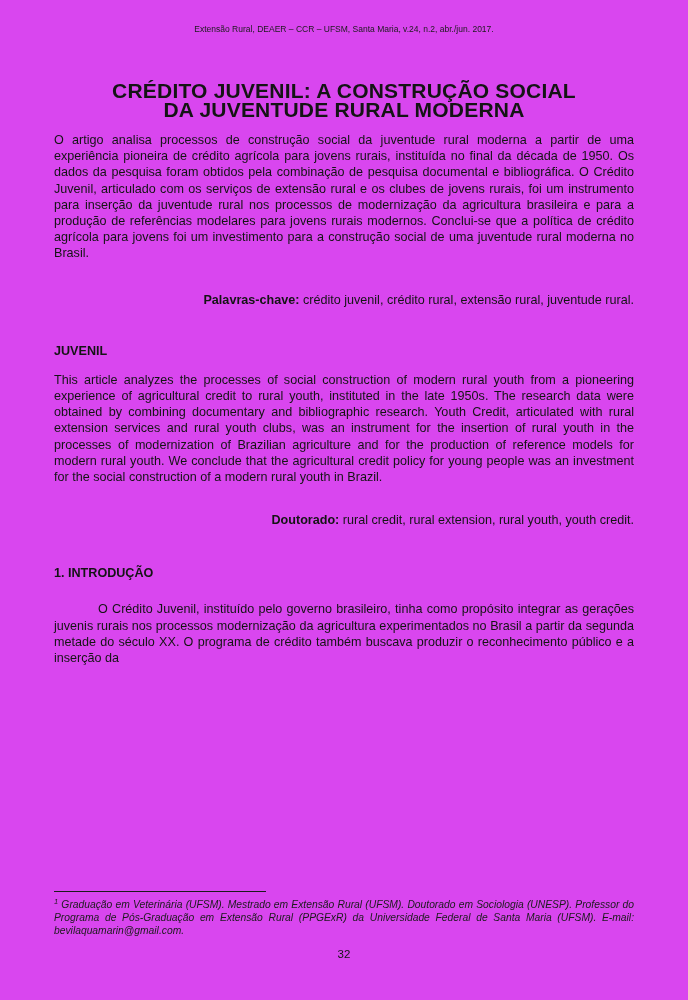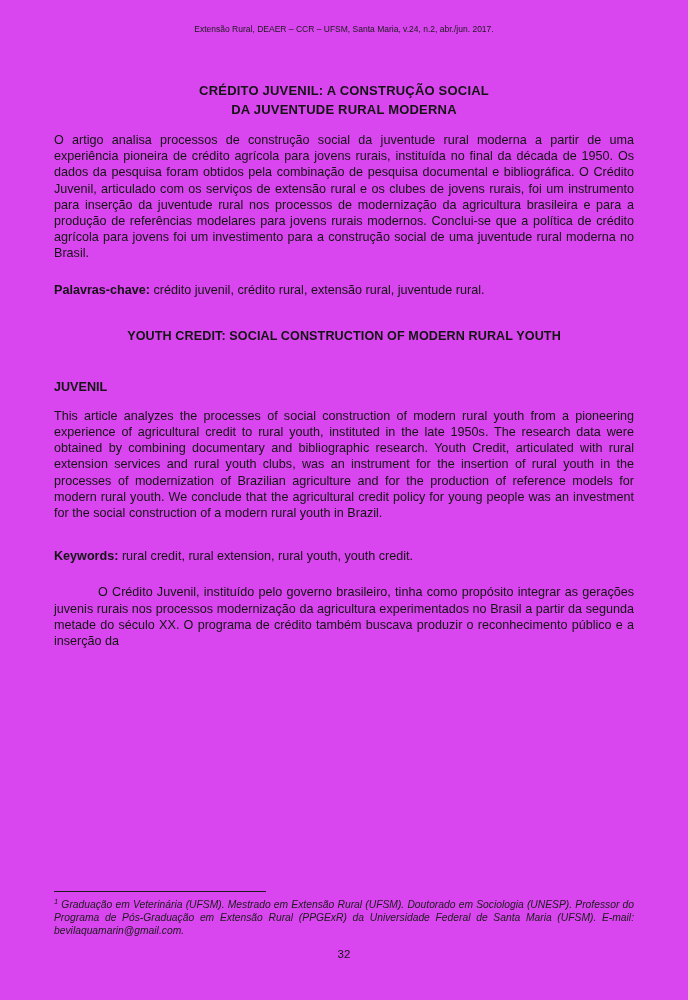--- a/index.html
+++ b/index.html
@@ -17,21 +17,21 @@
   }
   .journal-header {
     text-align: center;
     font-size: 8.5px;
     line-height: 11px;
     color: #1b1b1b;
   }
   .article-title {
     margin: 46px 0 0 0;
     text-align: center;
-    font-size: 13px;
+    font-size: 21px;
     font-weight: bold;
     line-height: 19px;
     letter-spacing: 0.2px;
   }
   .author-line {
     margin-top: 44px;
     text-align: right;
     font-size: 12.6px;
     line-height: 16px;
   }
@@ -44,23 +44,24 @@
   .h-resumo   { margin-top: 57px; }
   .h-abstract { margin-top: 35px; }
   .h-intro    { margin-top: 37px; }
   .body-par {
     margin: 13px 0 0 0;
     font-size: 12.6px;
     line-height: 16.2px;
     text-align: justify;
   }
   .keywords-par {
-    margin: 20px 0 0 0;
+    margin: 30px 0 0 0;
     font-size: 12.6px;
     line-height: 16.2px;
+    text-align: right;
   }
   .keywords-par .kw-label { font-weight: bold; }
   .kw-abstract { margin-top: 27px; }
   .english-title {
     margin-top: 30px;
     text-align: center;
     font-size: 12.6px;
     font-weight: bold;
     line-height: 16px;
     letter-spacing: 0.1px;
@@ -108,30 +109,30 @@
   </h1>
 
 
 
   <p class="body-par">O artigo analisa processos de construção social da juventude rural moderna a partir de uma experiência pioneira de crédito agrícola para jovens rurais, instituída no final da década de 1950. Os dados da pesquisa foram obtidos pela combinação de pesquisa documental e bibliográfica. O Crédito Juvenil, articulado com os serviços de extensão rural e os clubes de jovens rurais, foi um instrumento para inserção da juventude rural nos processos de modernização da agricultura brasileira e para a produção de referências modelares para jovens rurais modernos. Conclui-se que a política de crédito agrícola para jovens foi um investimento para a construção social de uma juventude rural moderna no Brasil.</p>
 
   <p class="keywords-par">
     <span class="kw-label">Palavras-chave:</span><span> crédito juvenil, crédito rural, extensão rural, juventude rural.</span>
   </p>
 
-  <div class="english-title">YOUTH CREDIT: SOCIAL CONSTRUCTION OF MODERN RURAL YOUTH</div>
 
   <div class="section-heading h-abstract">JUVENIL</div>
 
   <p class="body-par">This article analyzes the processes of social construction of modern rural youth from a pioneering experience of agricultural credit to rural youth, instituted in the late 1950s. The research data were obtained by combining documentary and bibliographic research. Youth Credit, articulated with rural extension services and rural youth clubs, was an instrument for the insertion of rural youth in the processes of modernization of Brazilian agriculture and for the production of reference models for modern rural youth. We conclude that the agricultural credit policy for young people was an investment for the social construction of a modern rural youth in Brazil.</p>
 
   <p class="keywords-par kw-abstract">
-    <span class="kw-label">Keywords:</span><span> rural credit, rural extension, rural youth, youth credit.</span>
+    <span class="kw-label">Doutorado:</span><span> rural credit, rural extension, rural youth, youth credit.</span>
   </p>
 
+  <div class="section-heading h-intro">1. INTRODUÇÃO</div>
 
   <p class="body-par intro-par">O Crédito Juvenil, instituído pelo governo brasileiro, tinha como propósito integrar as gerações juvenis rurais nos processos modernização da agricultura experimentados no Brasil a partir da segunda metade do século XX. O programa de crédito também buscava produzir o reconhecimento público e a inserção da</p>
 
   <div class="footnote-area">
     <div class="footnote-rule"></div>
     <div class="footnote-text">
       <sup>1</sup><span> Graduação em Veterinária (UFSM). Mestrado em Extensão Rural (UFSM). Doutorado em Sociologia (UNESP). Professor do Programa de Pós-Graduação em Extensão Rural (PPGExR) da Universidade Federal de Santa Maria (UFSM). E-mail: bevilaquamarin@gmail.com.</span>
     </div>
   </div>
 

